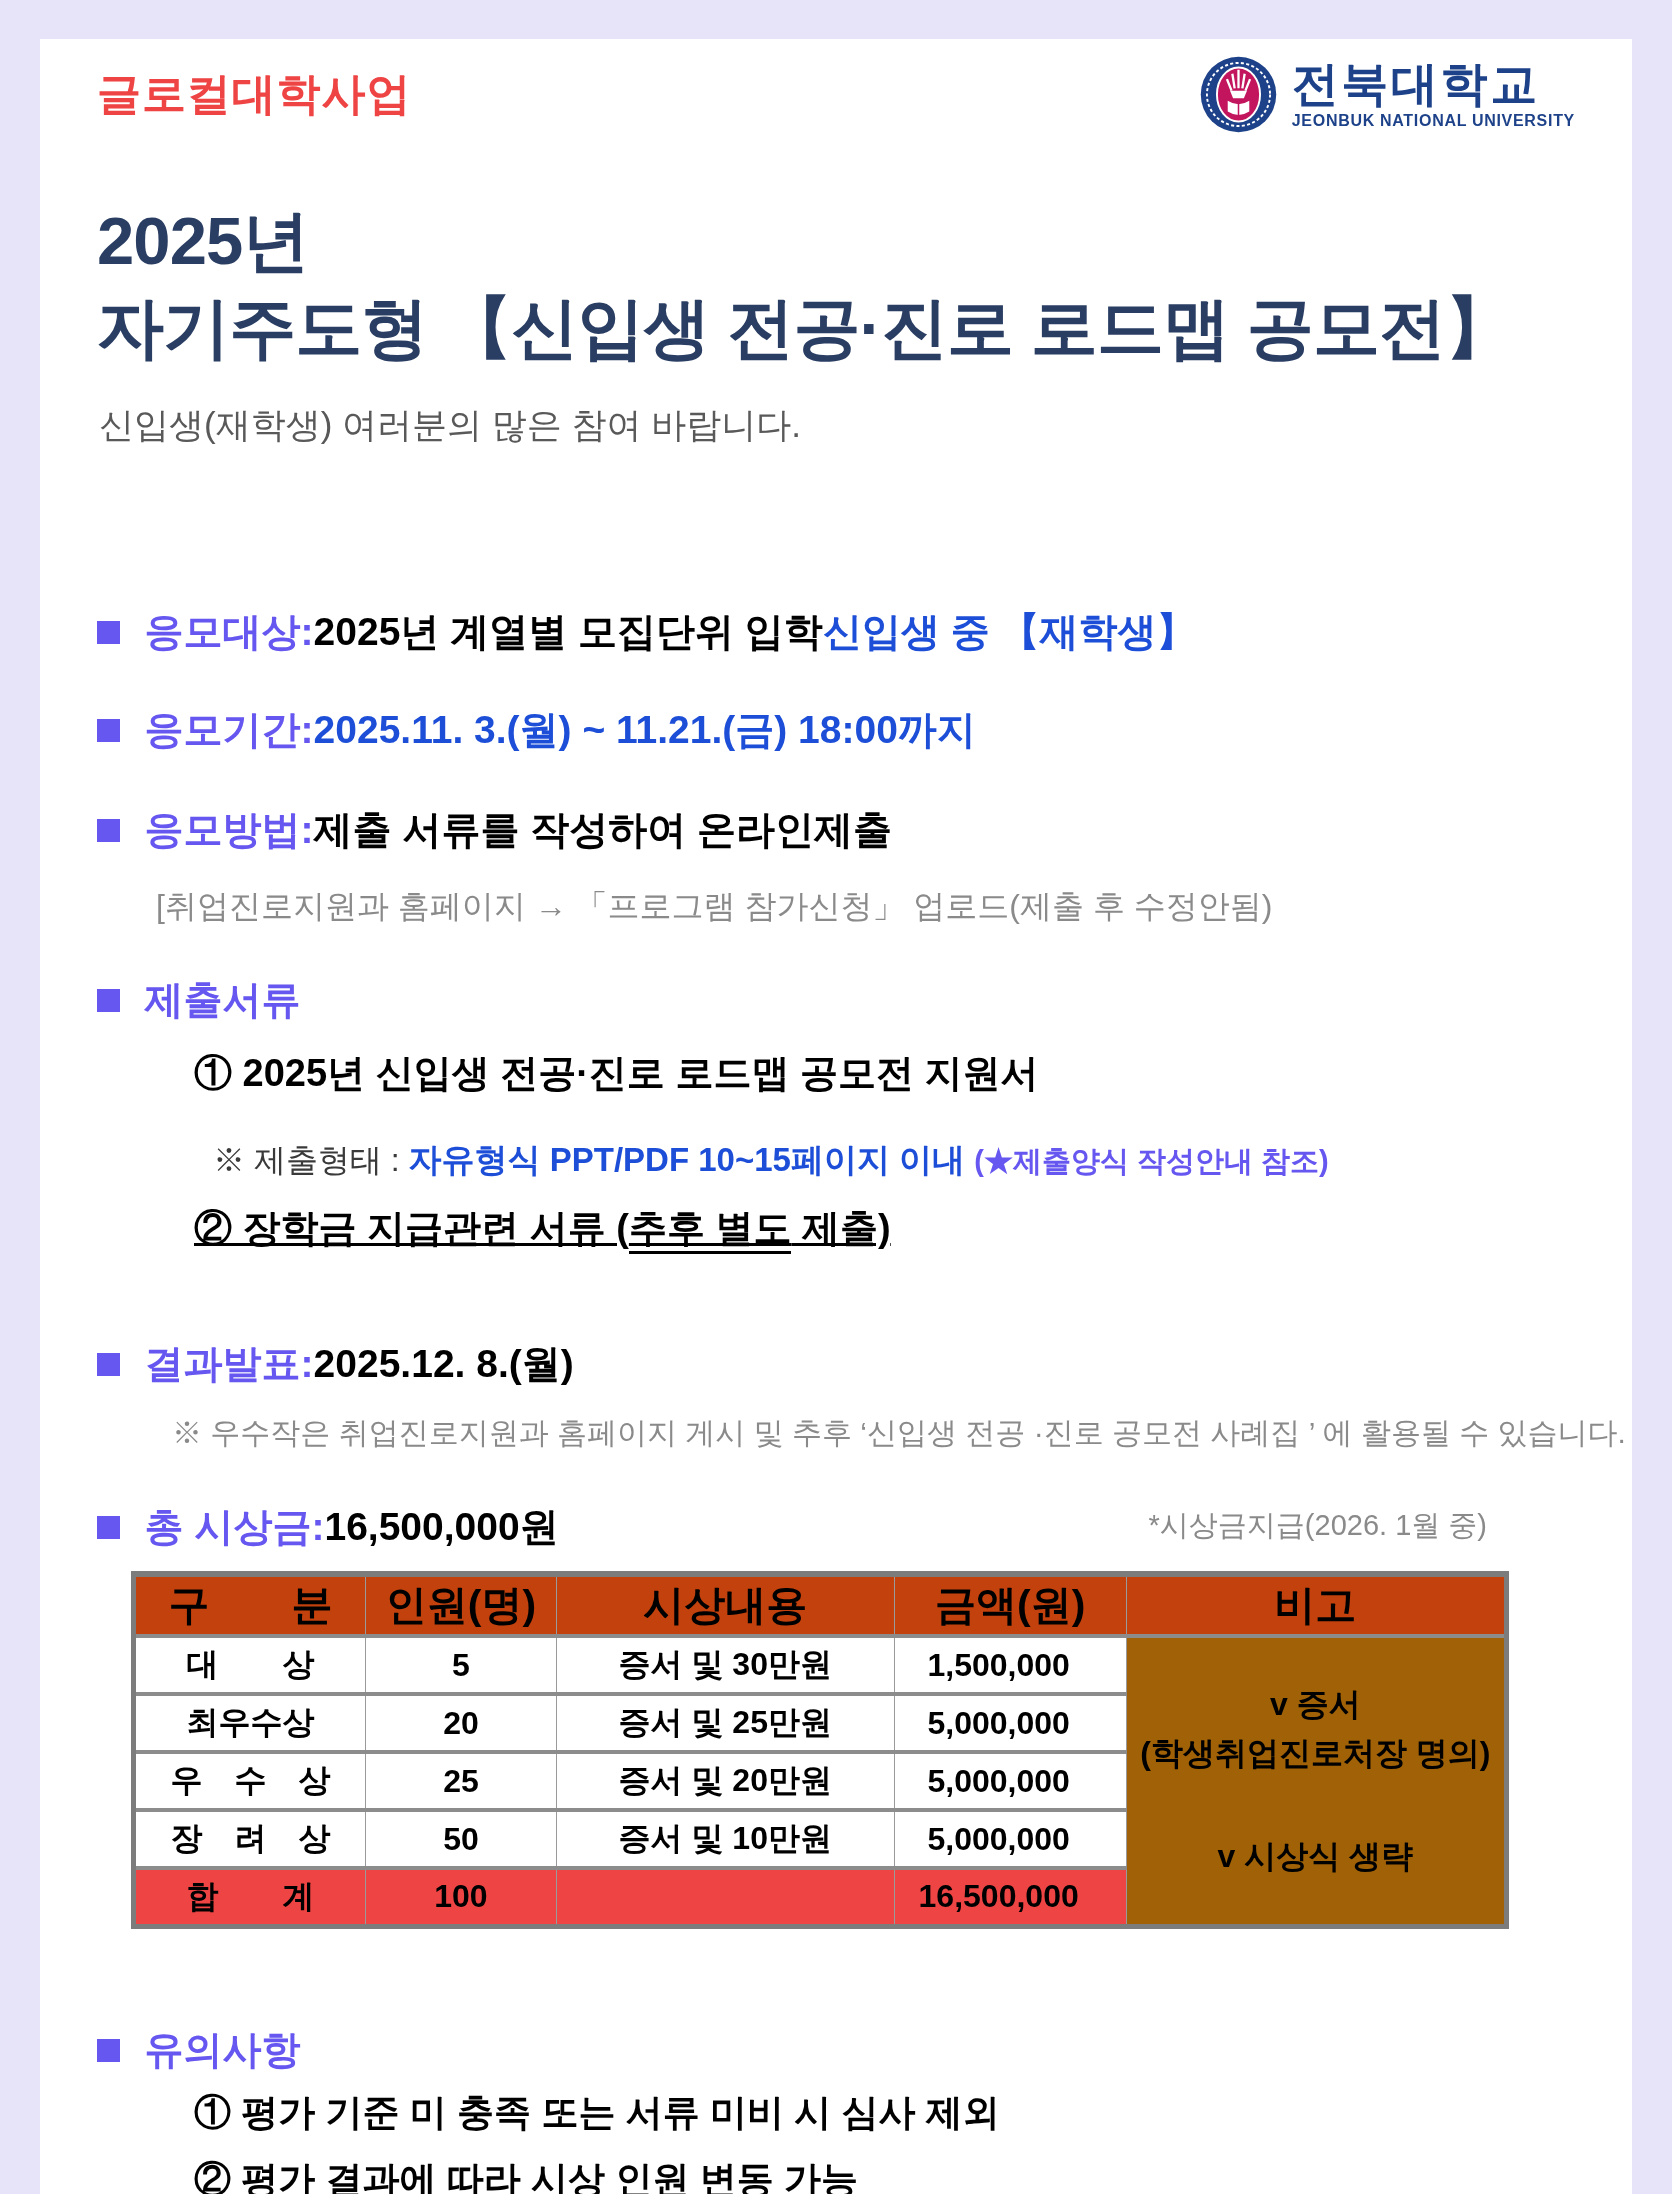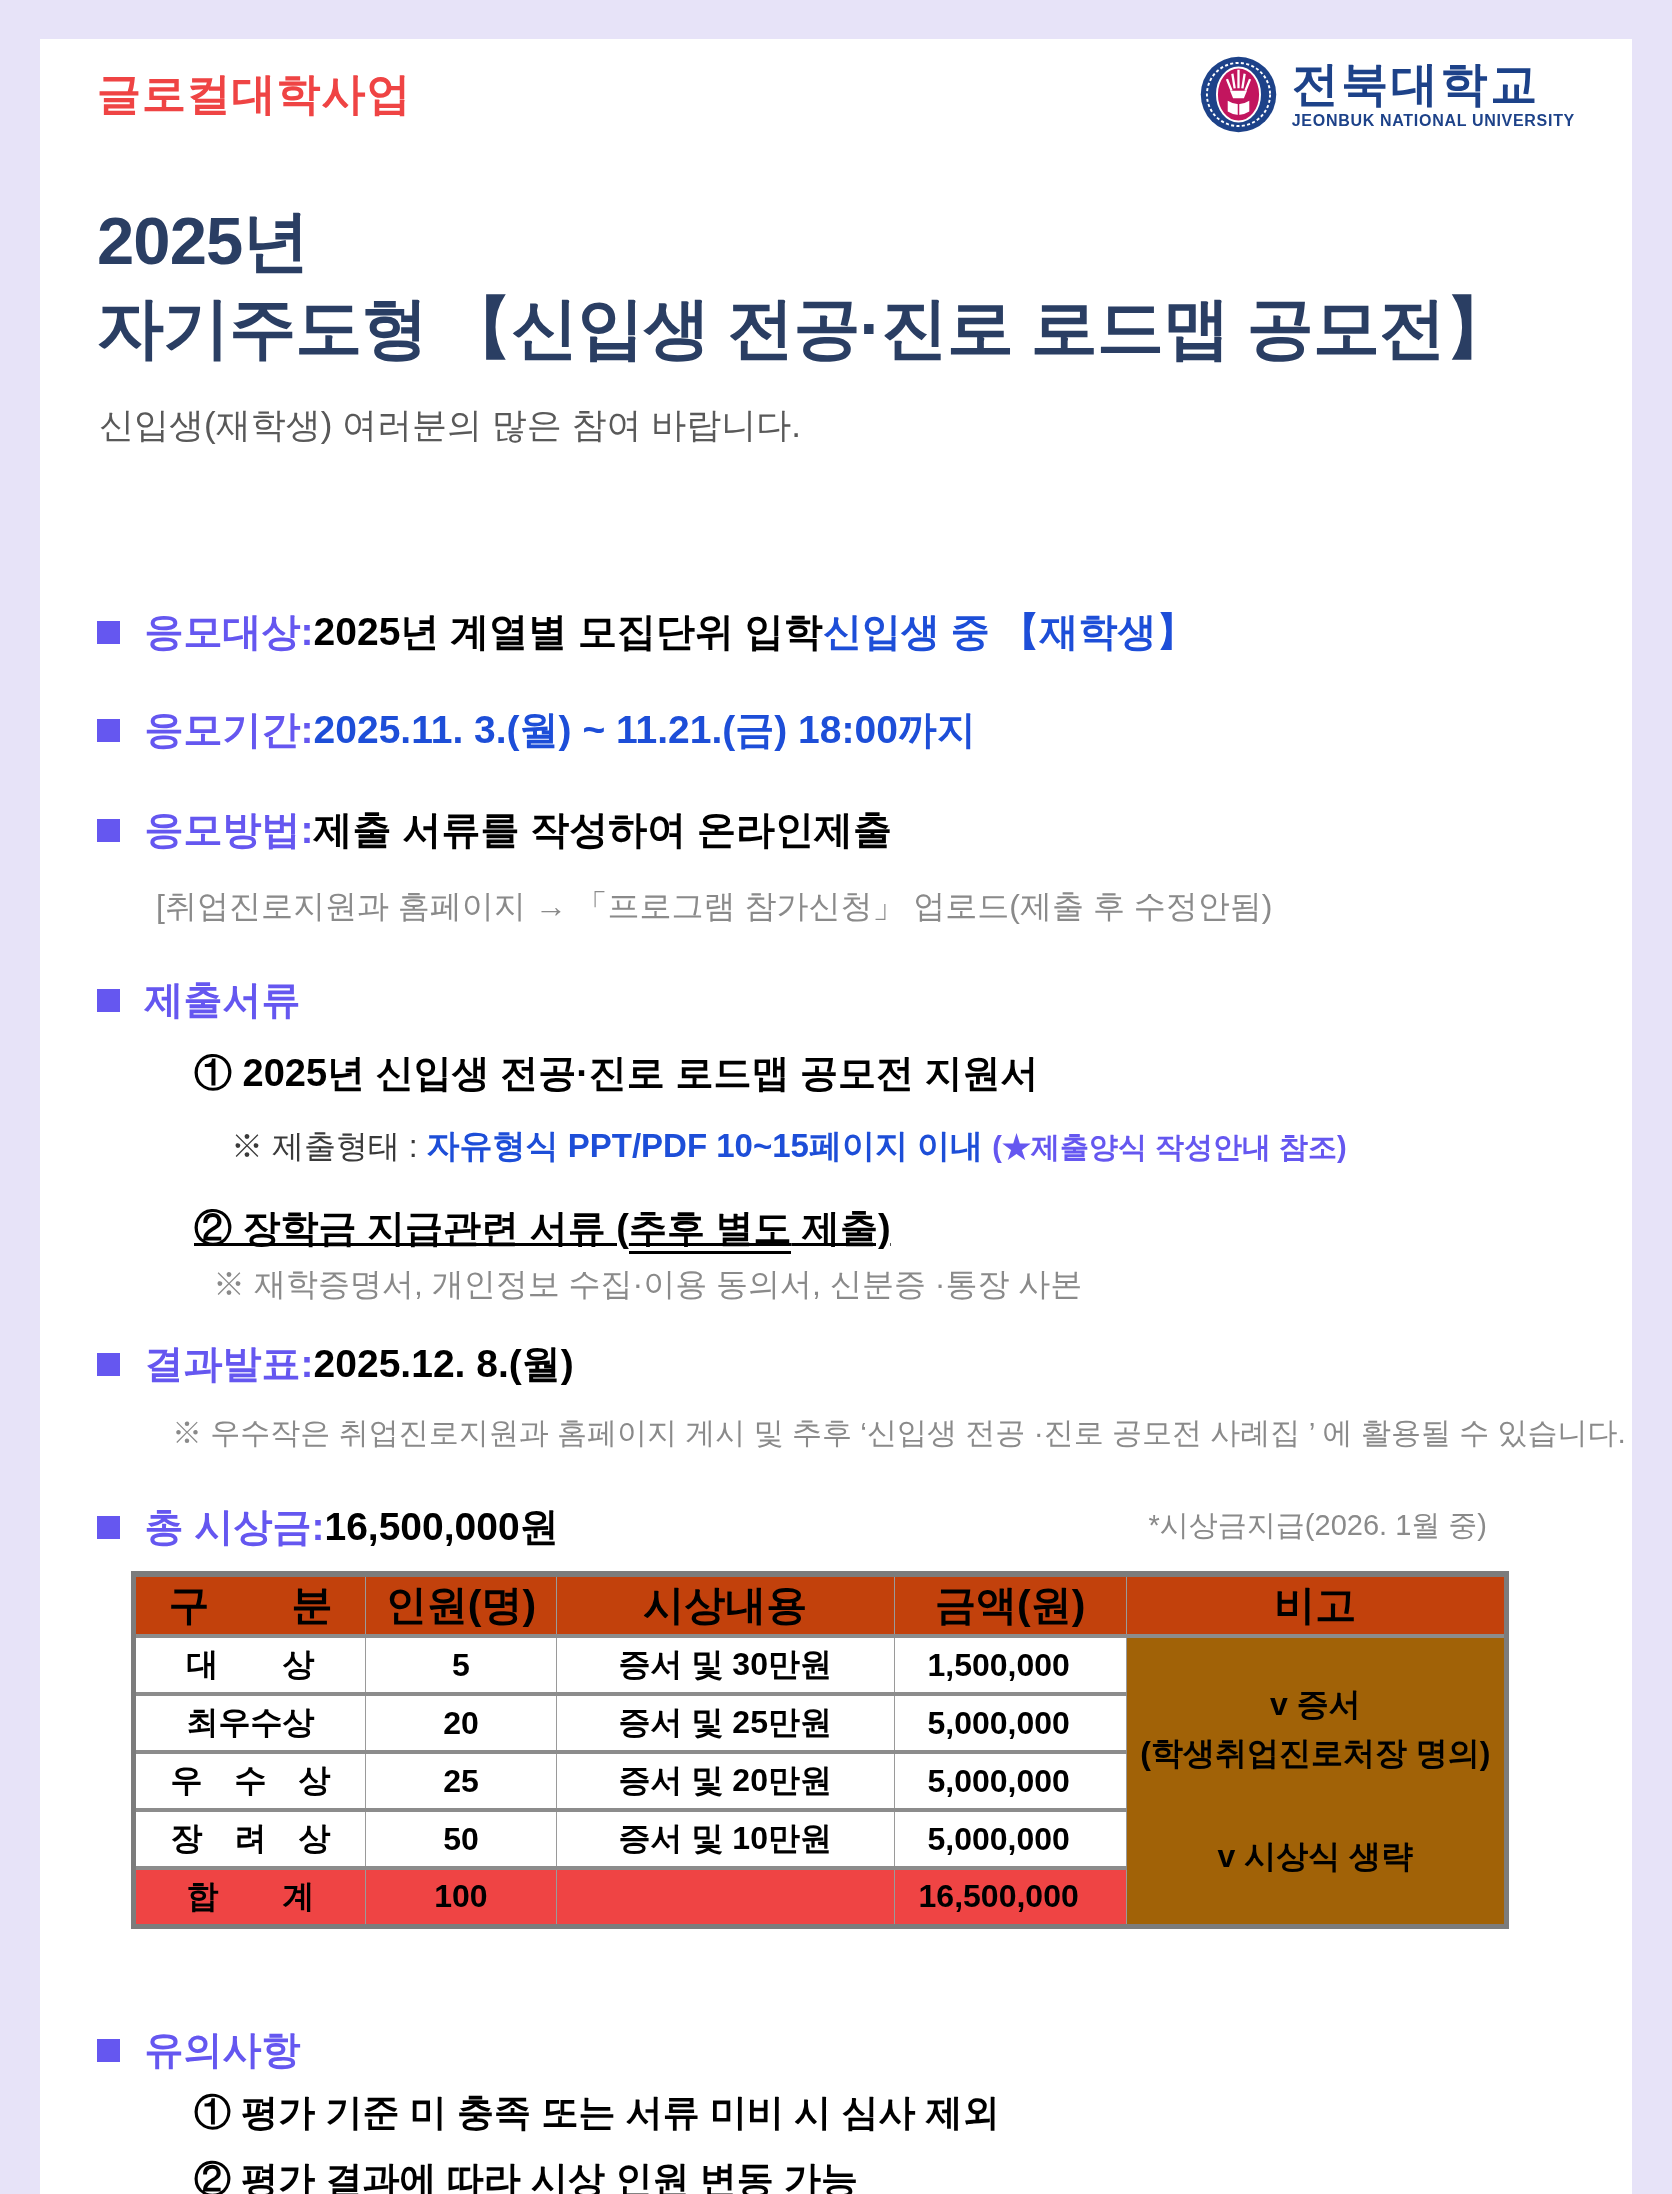--- a/index.html
+++ b/index.html
@@ -40,21 +40,21 @@
   
   .row{position:absolute;left:57px;right:53px;font-size:39px;font-weight:bold;color:#000;
        display:flex;align-items:center;white-space:nowrap;}
   .bullet{width:23px;height:23px;background:#6557F0;display:inline-block;margin-right:24.6px;flex:none;}
   .lbl{color:#6557F0;}
   .red{color:#1d4ed8;}
   .purple{color:#6557F0;}
   .blk{color:#000;}
   .note{position:absolute;font-weight:normal;color:#8A8A8A;font-size:32px;white-space:nowrap;}
   .sub{position:absolute;left:154px;font-size:38px;font-weight:bold;color:#000;white-space:nowrap;}
-  .formline{position:absolute;left:191px;font-size:32px;white-space:nowrap;color:#3A3A3A;font-weight:normal;}
+  .formline{position:absolute;left:173px;font-size:32px;white-space:nowrap;color:#3A3A3A;font-weight:normal;margin-top:14px;}
   .formline .red{font-weight:bold;font-size:33px;}
   .formline .purple{font-weight:bold;font-size:29px;}
   .u{border-bottom:3.1px solid #000;padding-bottom:1.8px;}
   .side-note{position:absolute;right:145px;top:1467px;font-size:29px;color:#8A8A8A;white-space:nowrap;margin-left:12px;}
   
   .prize-table{
     position:absolute;left:91px;top:1532px;width:1378px;
     border-collapse:collapse;table-layout:fixed;
   }
   .prize-table th,.prize-table td{
@@ -132,21 +132,20 @@
     <span class="bullet"></span>
     <span class="lbl">제출서류</span>
   </div>
   <div class="sub" style="top:1009px;">① 2025년 신입생 전공·진로 로드맵 공모전 지원서</div>
   <div class="formline" style="top:1085px;">
     <span>※ 제출형태 : </span><span class="red">자유형식 PPT/PDF 10~15페이지 이내 </span><span class="purple">(★제출양식 작성안내 참조)</span>
   </div>
   <div class="sub" style="top:1164px;text-decoration:underline;">
     <span>② 장학금 지급관련 서류 (</span><span class="u">추후 별도</span><span> 제출)</span>
   </div>
-  <div class="note" style="top:1224px;left:173px;">※ 재학증명서, 개인정보 수집·이용 동의서, 신분증 ·통장 사본</div>
 
   <div class="row" style="top:1298px;">
     <span class="bullet"></span>
     <span class="lbl">결과발표</span>
     <span class="lbl"> : </span>
     <span class="blk">2025.12. 8.(월)</span>
   </div>
   <div class="note" style="top:1374px;left:132px;font-size:30px;">※ 우수작은 취업진로지원과 홈페이지 게시 및 추후 ‘신입생 전공 ·진로 공모전 사례집 ’ 에 활용될 수 있습니다.</div>
 
   <div class="row" style="top:1461px;">

